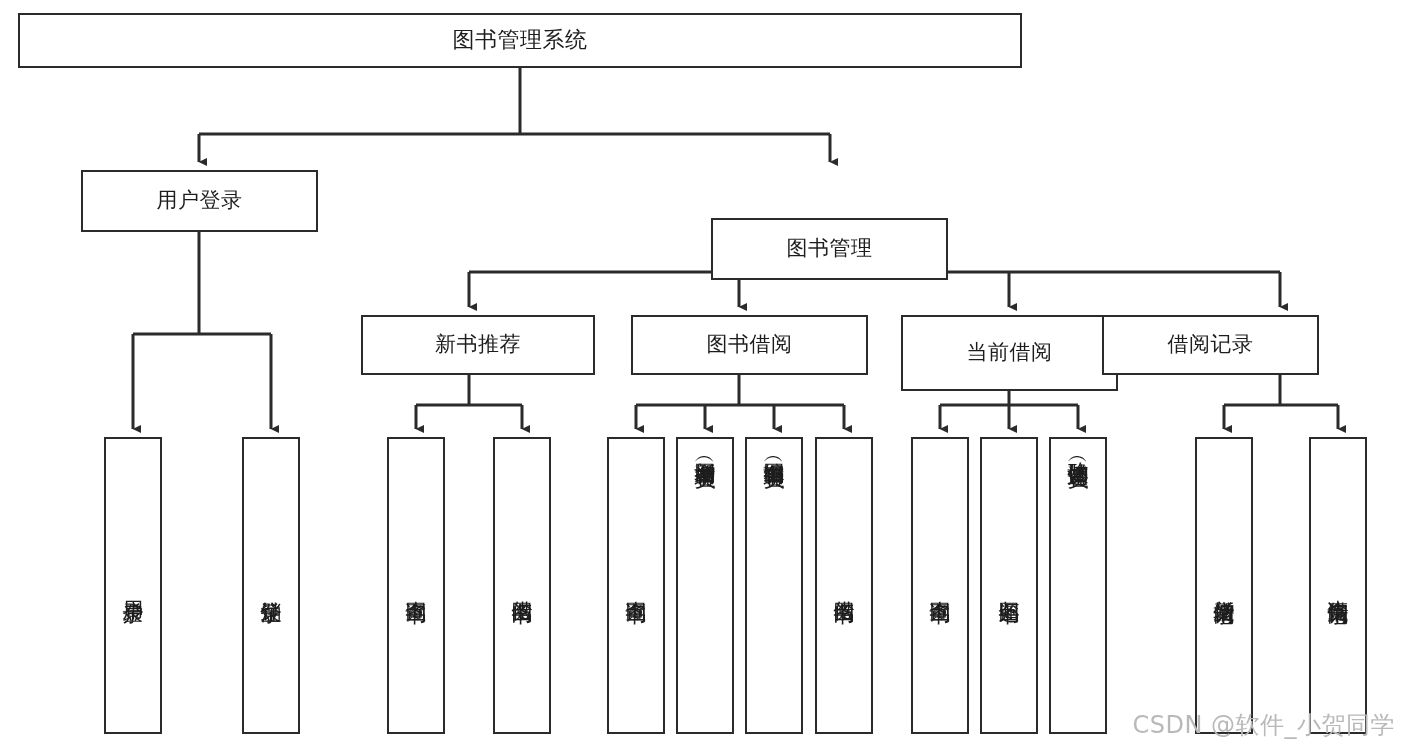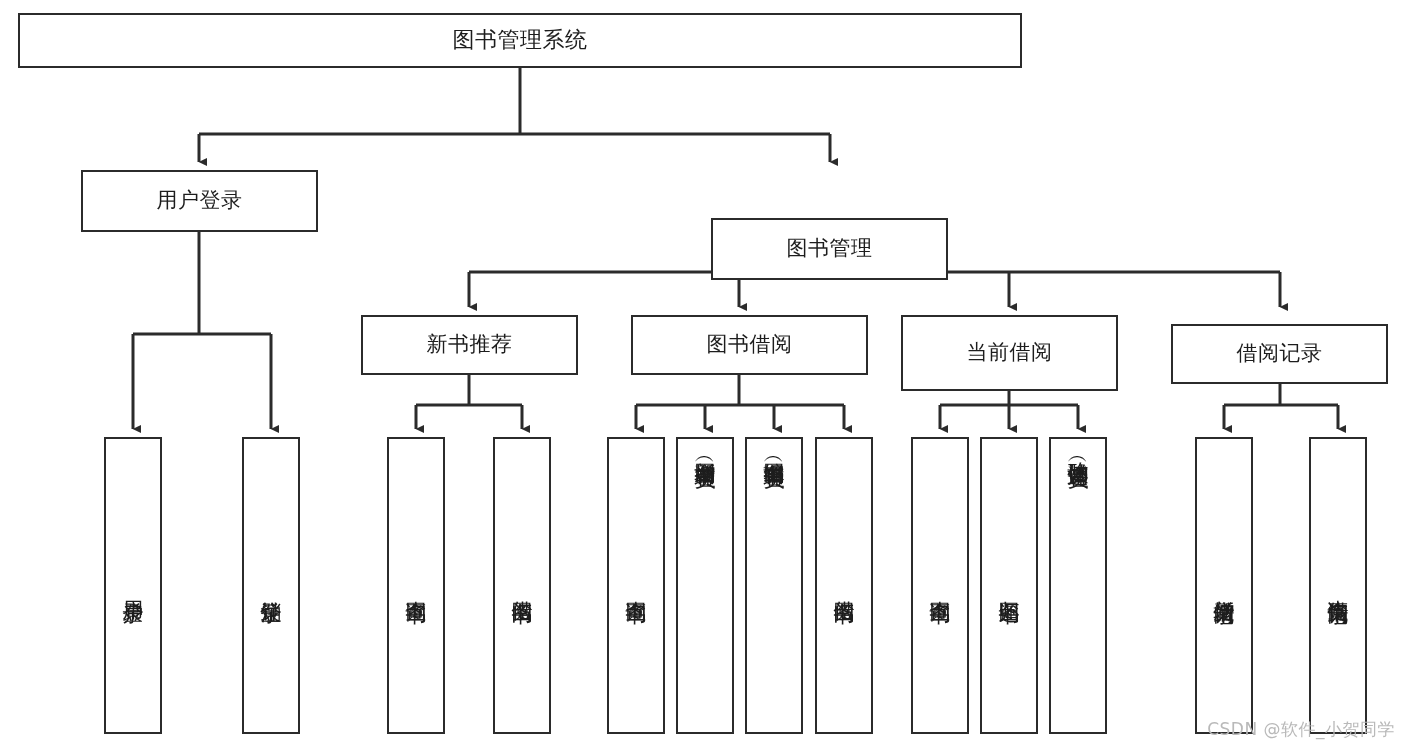--- a/index.html
+++ b/index.html
@@ -61,21 +61,21 @@
     display: block;
   }
   .leaf.align-mid {
     align-items: center;
     padding-top: 0;
   }
   #watermark {
     position: absolute;
     right: 10px;
     bottom: 6px;
-    font-size: 17px;
+    font-size: 24px;
     color: #b9b9b9;
     letter-spacing: 0.5px;
     white-space: nowrap;
   }
 </style>
 </head>
 <body>
 
 <div id="diagram-canvas">
 
@@ -134,30 +134,30 @@
     <span>图书管理系统</span>
   </div>
 
   <div class="node horizontal" style="left:81px; top:170px; width:237px; height:62px;">
     <span>用户登录</span>
   </div>
   <div class="node horizontal" style="left:711px; top:170px; width:237px; height:62px;margin-top:48px;">
     <span>图书管理</span>
   </div>
 
-  <div class="node horizontal" style="left:361px; top:315px; width:217px; height:60px;">
+  <div class="node horizontal" style="left:361px; top:315px; width:234px; height:60px;">
     <span>新书推荐</span>
   </div>
   <div class="node horizontal" style="left:631px; top:315px; width:237px; height:60px;">
     <span>图书借阅</span>
   </div>
   <div class="node horizontal" style="left:901px; top:315px; width:217px; height:76px;">
     <span>当前借阅</span>
   </div>
-  <div class="node horizontal" style="left:1171px; top:315px; width:217px; height:60px;margin-top:9px;">
+  <div class="node horizontal" style="left:1102px; top:315px; width:217px; height:60px;">
     <span>借阅记录</span>
   </div>
 
   <div class="node leaf align-mid" style="left:104px; top:437px; width:58px; height:297px;">
     <span class="leaf-text">用户登录</span>
   </div>
   <div class="node leaf align-mid" style="left:242px; top:437px; width:58px; height:297px;">
     <span class="leaf-text">注销登录</span>
   </div>
 

